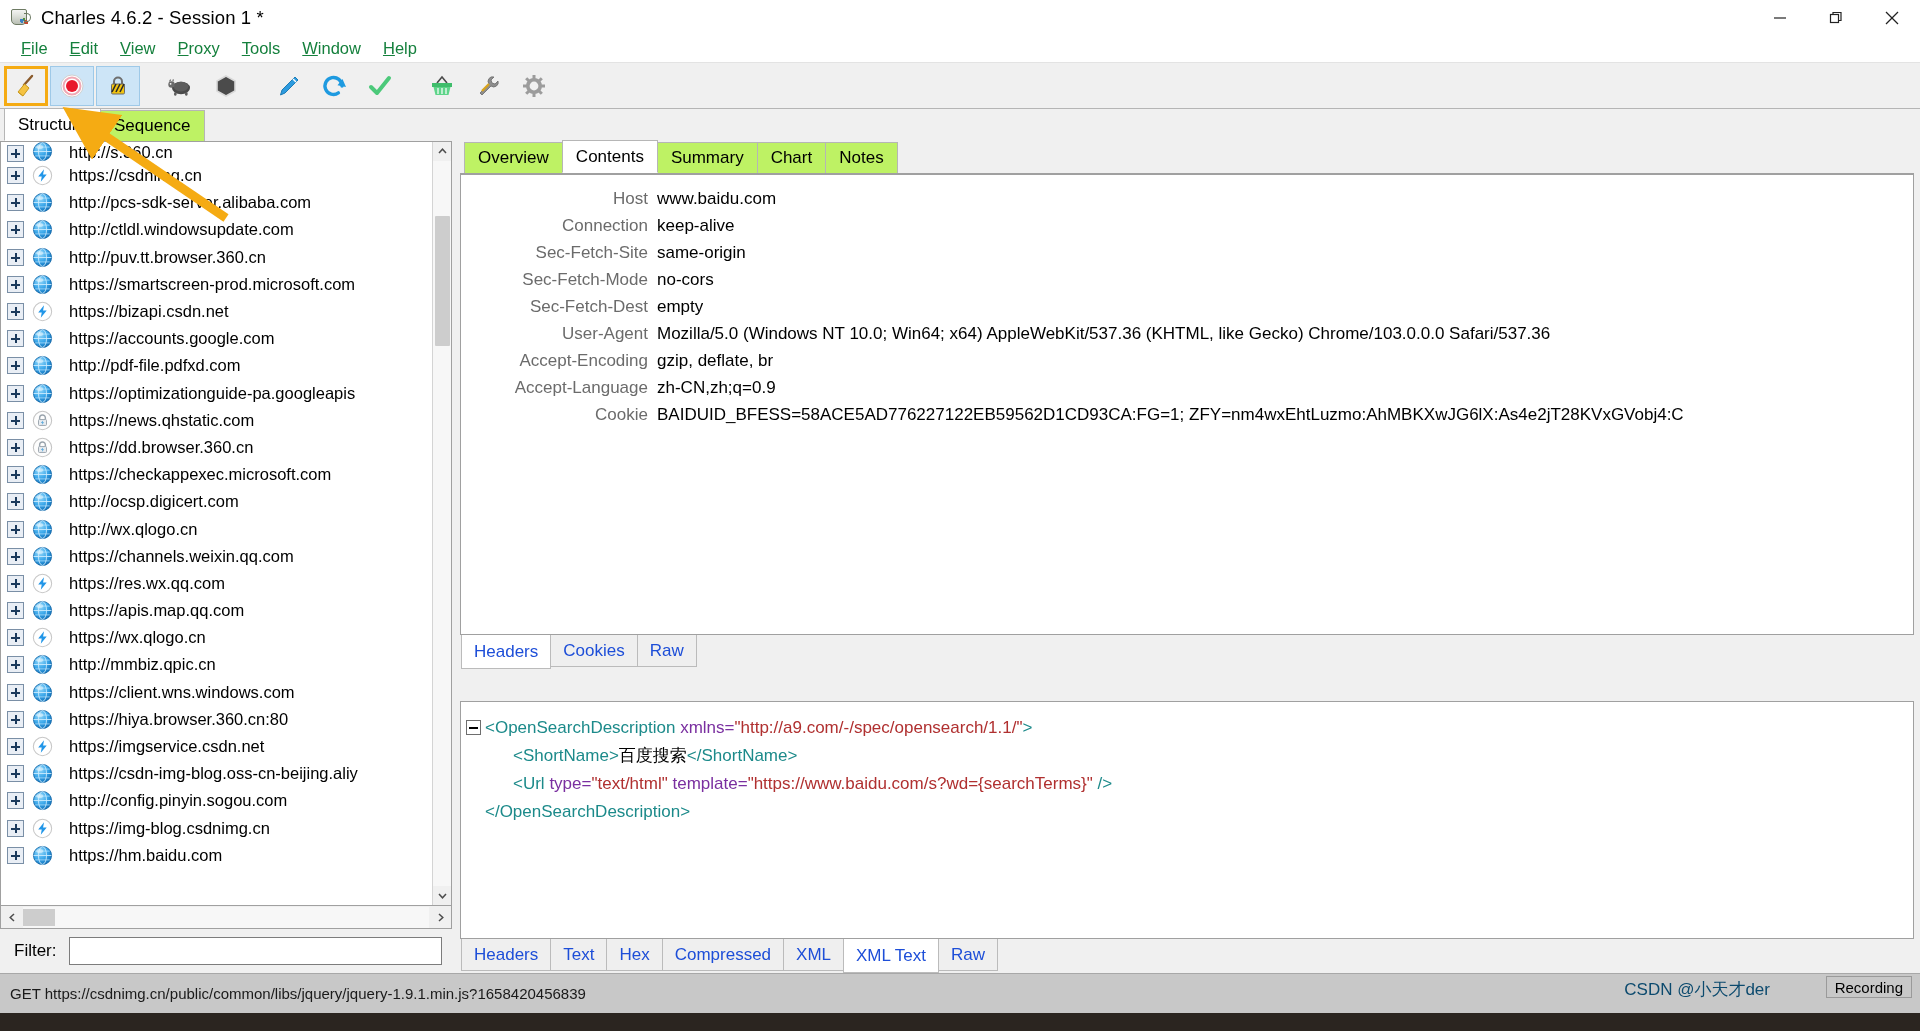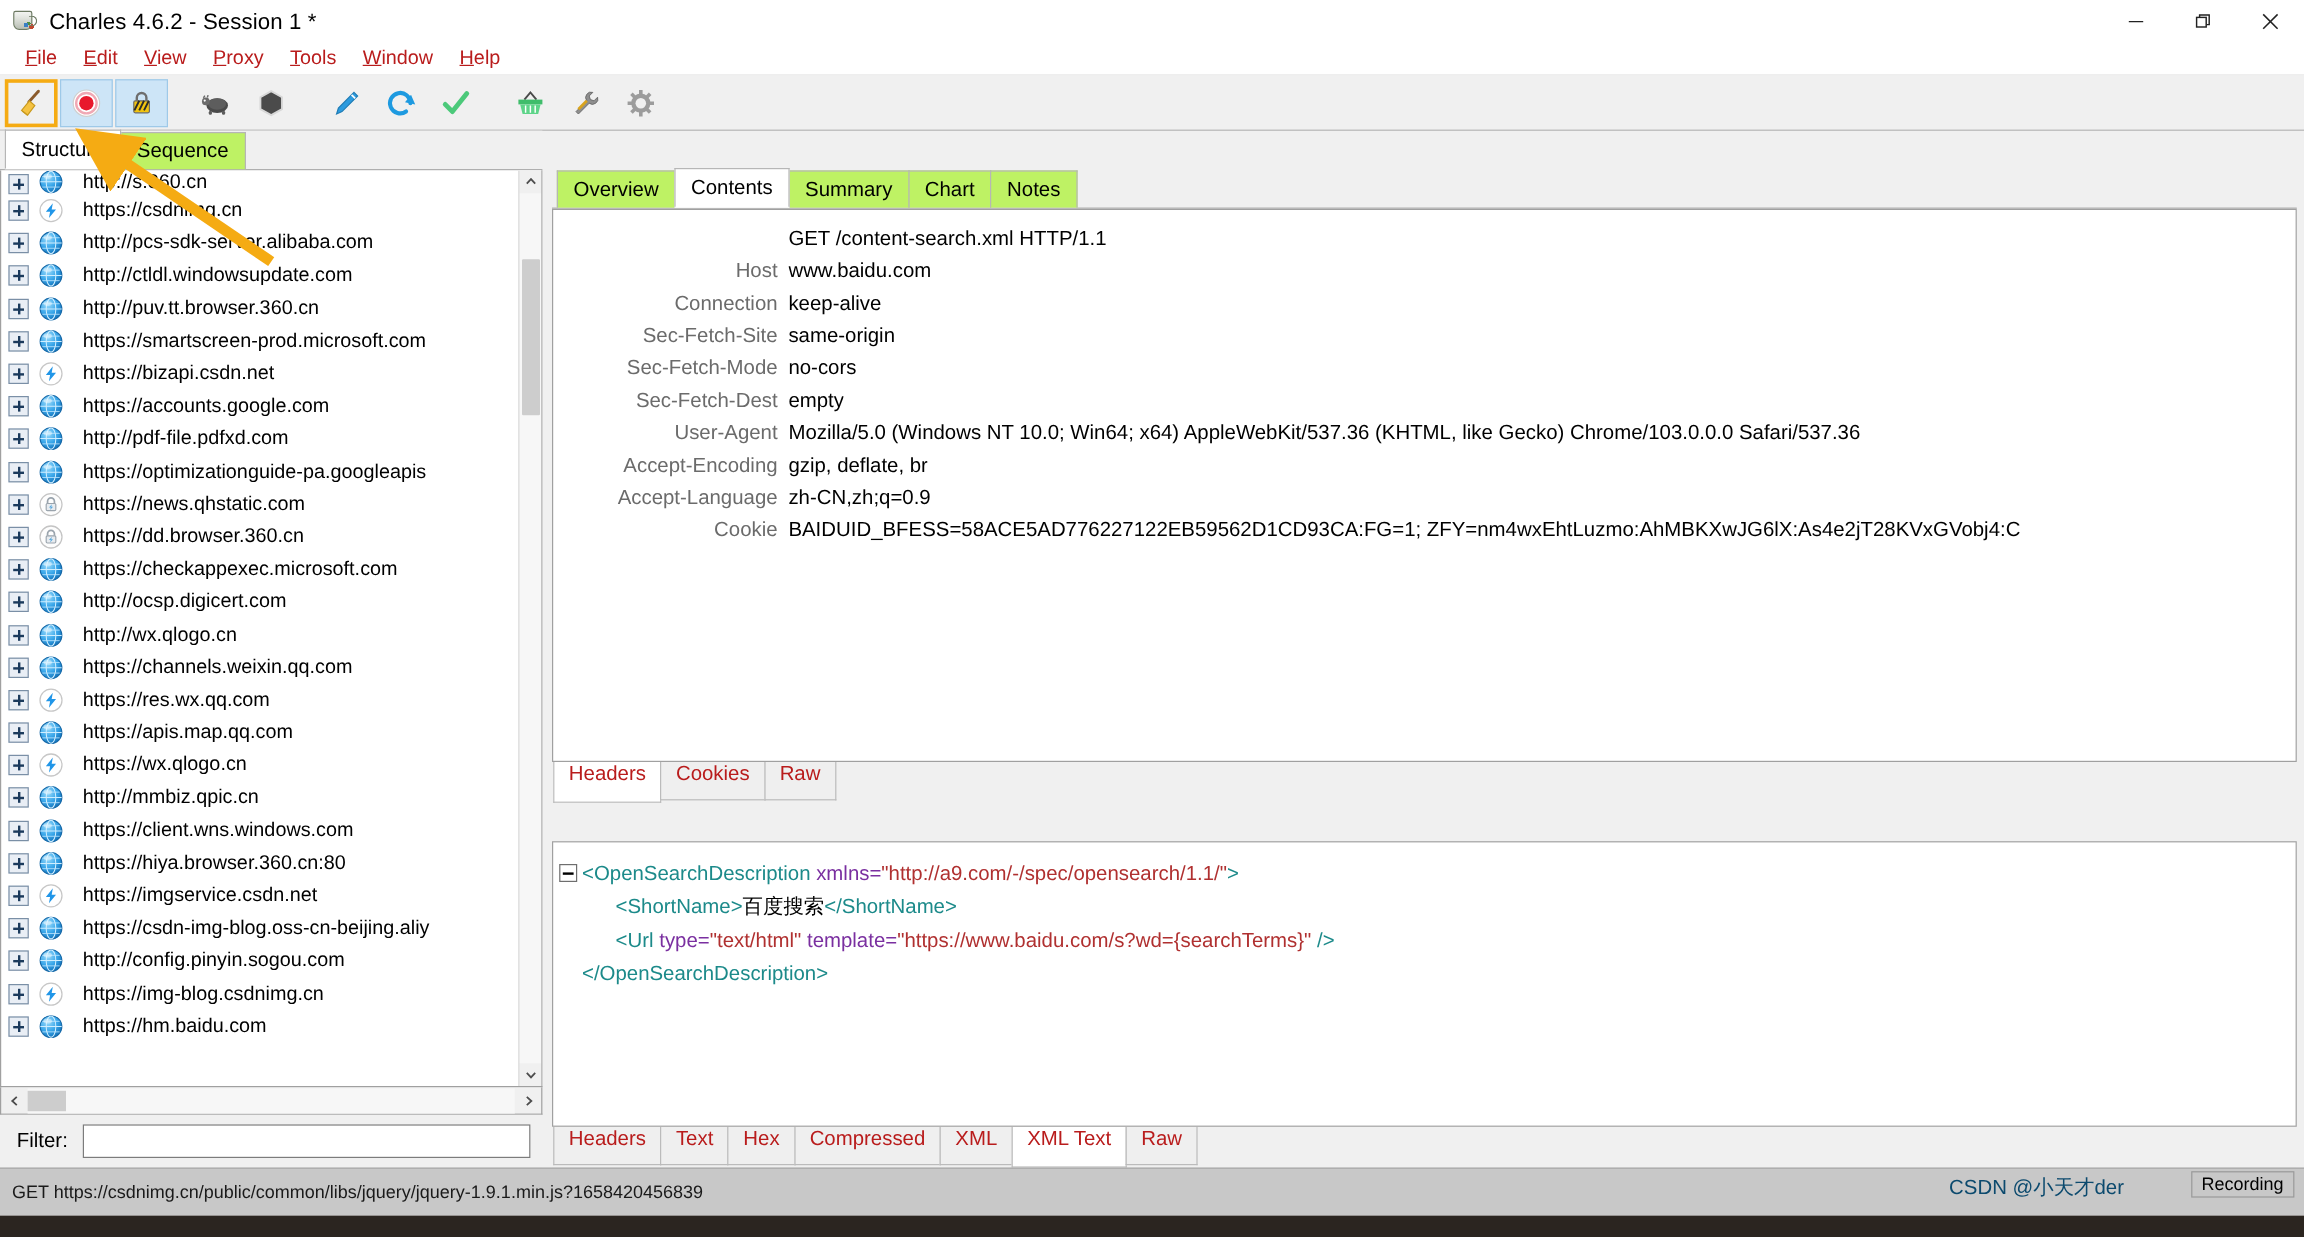--- a/index.html
+++ b/index.html
@@ -69,21 +69,21 @@
 
   
   .menubar {
     height: 27px; min-height: 27px;
     background: #ffffff;
     display: flex; align-items: center;
     padding-left: 10px;
     border-bottom: 1px solid #e3e3e3;
   }
   .menu-item {
-    font-size: 16.5px; color: #b91c1c;
+    font-size: 16.5px; color: #15803d;
     padding: 1px 11px 2px 11px;
     white-space: nowrap;
   }
   .menu-item u { text-decoration: underline; text-underline-offset: 1px; }
 
   
   .toolbar {
     height: 46px; min-height: 46px;
     background: #f0f0f0;
     border-bottom: 1px solid #b5b5b5;
@@ -274,22 +274,22 @@
   
   .subtabs {
     height: 34px; min-height: 34px;
     display: flex; align-items: flex-start;
     background: #f0f0f0;
     padding-left: 1px;
     border-top: none;
   }
   .subtab {
     height: 32px; padding: 0 12px;
-    display: flex; align-items: flex-start;
-    font-size: 17px; color: #b91c1c;
+    display: flex; align-items: center;
+    font-size: 17px; color: #1d4ed8;
     background: #efefef;
     border: 1px solid #bbbbbb;
     border-top: none;
     margin-right: -1px;
     white-space: nowrap;
   }
   .subtab.active { background: #ffffff; height: 34px; border-top: none; font-weight: normal; }
 
   
   .xml-body { padding: 12px 0 0 0; font-size: 17px; line-height: 28px; }
@@ -1035,24 +1035,20 @@
               <span>Chart</span>
             </div>
           <div class="tab">
               <span>Notes</span>
             </div>
         </div>
 
         <div class="pane-body">
           <div class="pane-inner">
             <div class="hdr-table">
-              <div class="hdr-row">
-                <div class="hdr-name"></div>
-                <div class="hdr-val req-line">GET /content-search.xml HTTP/1.1</div>
-              </div>
               <div id="hdr-rows">
                   <div class="hdr-row">
                     <div class="hdr-name">Host</div>
                     <div class="hdr-val">www.baidu.com</div>
                   </div>
                   <div class="hdr-row">
                     <div class="hdr-name">Connection</div>
                     <div class="hdr-val">keep-alive</div>
                   </div>
                   <div class="hdr-row">

